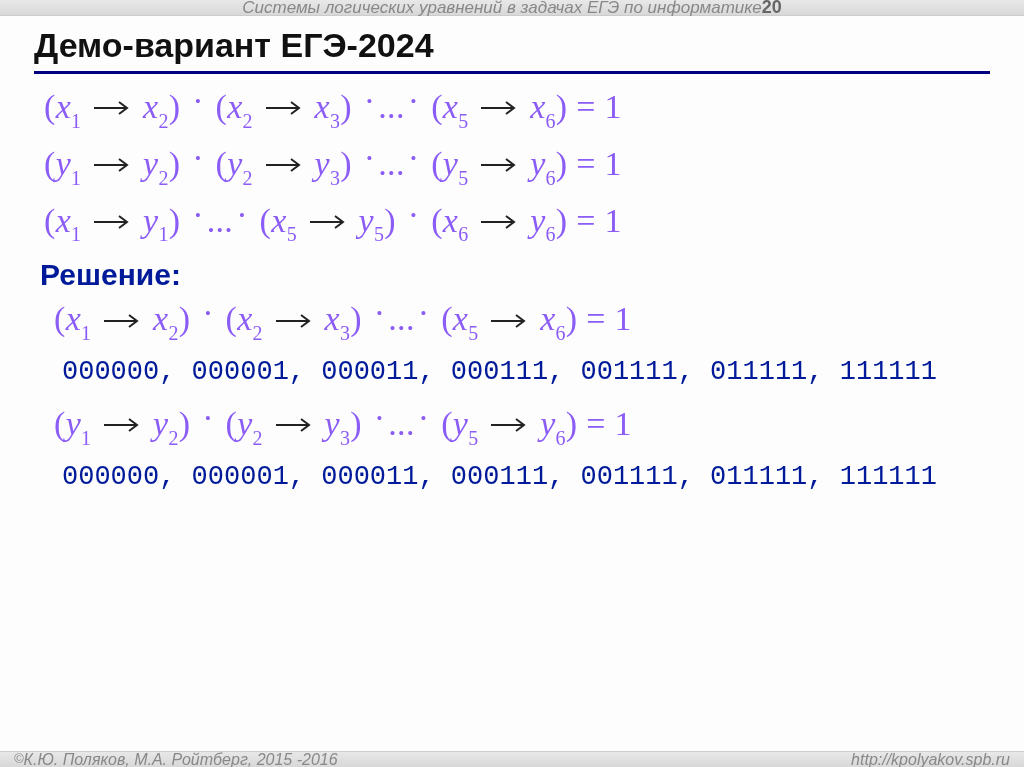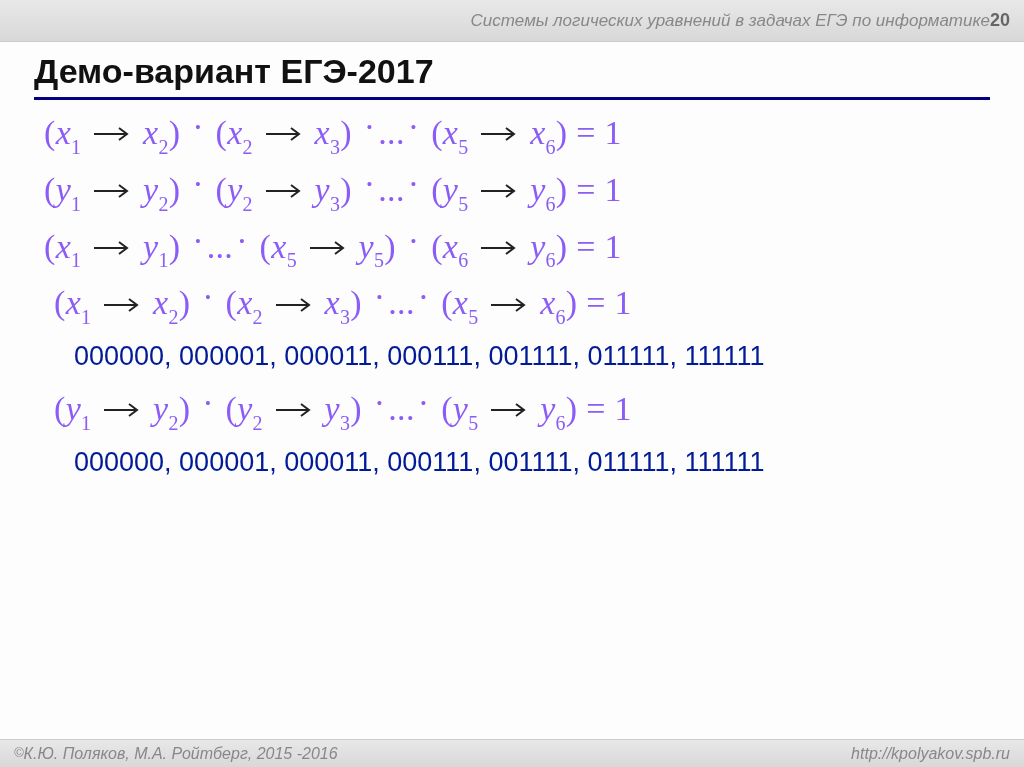--- a/index.html
+++ b/index.html
@@ -5,27 +5,27 @@
   * { margin: 0; padding: 0; box-sizing: border-box; }
   body {
     width: 1024px;
     height: 767px;
     font-family: Arial, Helvetica, sans-serif;
     background: #fdfdfd;
     position: relative;
     overflow: hidden;
   }
   .top-bar {
-    height: 42px;
+    height: 16px;
     background: linear-gradient(#e8e8e8, #d8d8d8);
     border-bottom: 1px solid #ccc;
     padding: 0 14px;
     display: flex;
     align-items: center;
-    justify-content: flex-end;
+    justify-content: center;
     color: #888;
     font-style: italic;
     font-size: 17px;
   }
   .top-bar .page-num {
     font-weight: bold;
     font-style: normal;
     color: #666;
     font-size: 18px;
   }
@@ -69,49 +69,49 @@
   .dot { margin: 0 3px; position: relative; top: -6px; }
   .solution-label {
     color: #001a99;
     font-weight: bold;
     font-size: 30px;
     margin: 12px 0 6px 6px;
   }
   .answer-row {
     color: #001a99;
     font-size: 27px;
-    font-family: Liberation Sans, sans-serif;
-    margin: 10px 0 18px 40px;
+    font-family: Liberation Mono, monospace;
+    margin: 10px 0 18px 28px;
     white-space: nowrap;
   }
   .bottom-bar {
     position: absolute;
     bottom: 0; left: 0; right: 0;
-    height: 28px;
+    height: 16px;
     background: linear-gradient(#e8e8e8, #d8d8d8);
     border-top: 1px solid #ccc;
     display: flex;
     justify-content: space-between;
     align-items: center;
     padding: 0 14px;
     color: #888;
     font-style: italic;
     font-size: 16px;
   }
 </style>
 </head>
 <body>
 
 <div class="top-bar">
   <span>Системы логических уравнений в задачах ЕГЭ по информатике</span>
   <span class="page-num">20</span>
 </div>
 
 <div class="content">
-  <h1 class="title">Демо-вариант ЕГЭ-2017</h1>
+  <h1 class="title">Демо-вариант ЕГЭ-2024</h1>
   <div class="rule"></div>
 
   <div class="eq">
     (<span class="var">x</span><sub>1</sub>
     <span class="arr"><svg width="36" height="14">
           <line x1="0" y1="7" x2="32" y2="7" stroke="#222" stroke-width="2"></line>
           <polyline points="25,1 33,7 25,13" fill="none" stroke="#222" stroke-width="2"></polyline>
         </svg></span>
     <span class="var">x</span><sub>2</sub>)
     <span class="dot">·</span>
@@ -172,20 +172,21 @@
     <span class="dot">·</span>
     (<span class="var">x</span><sub>6</sub>
     <span class="arr"><svg width="36" height="14">
           <line x1="0" y1="7" x2="32" y2="7" stroke="#222" stroke-width="2"></line>
           <polyline points="25,1 33,7 25,13" fill="none" stroke="#222" stroke-width="2"></polyline>
         </svg></span>
     <span class="var">y</span><sub>6</sub>)
     = <span>1</span>
   </div>
 
+  <div class="solution-label">Решение:</div>
 
   <div class="eq" style="margin-left:20px">
     (<span class="var">x</span><sub>1</sub>
     <span class="arr"><svg width="36" height="14">
           <line x1="0" y1="7" x2="32" y2="7" stroke="#222" stroke-width="2"></line>
           <polyline points="25,1 33,7 25,13" fill="none" stroke="#222" stroke-width="2"></polyline>
         </svg></span>
     <span class="var">x</span><sub>2</sub>)
     <span class="dot">·</span>
     (<span class="var">x</span><sub>2</sub>

